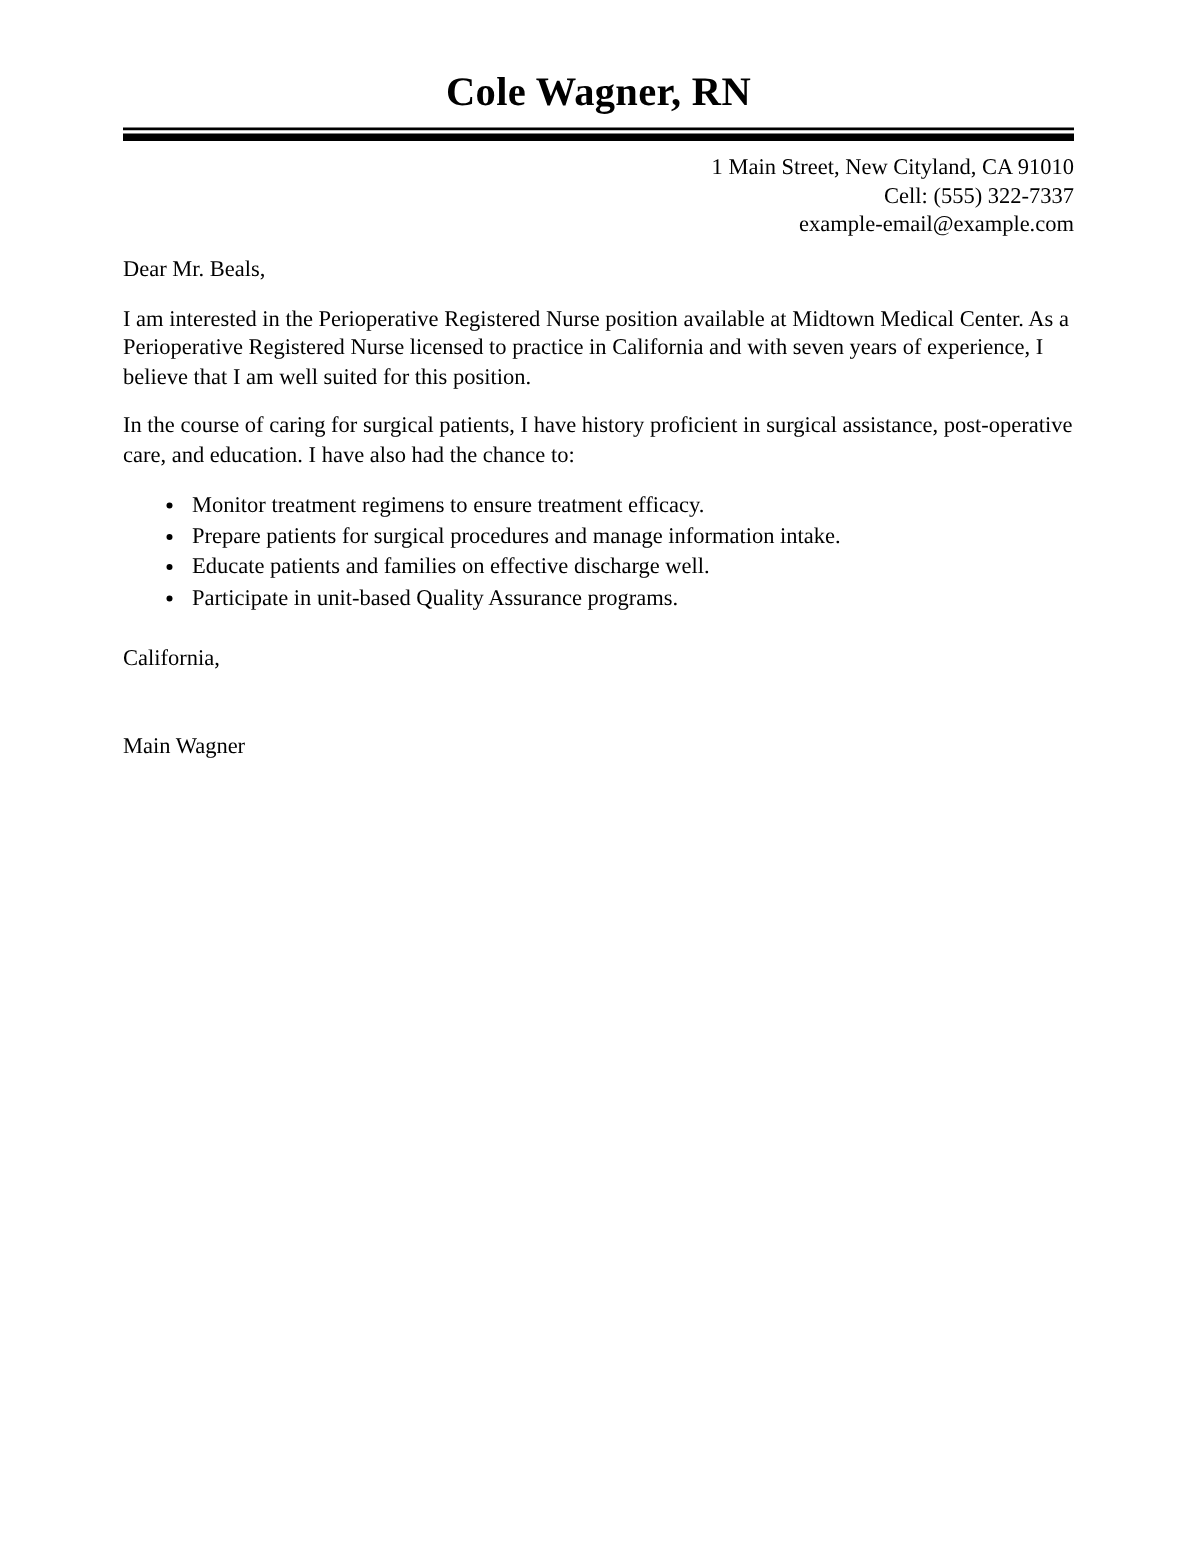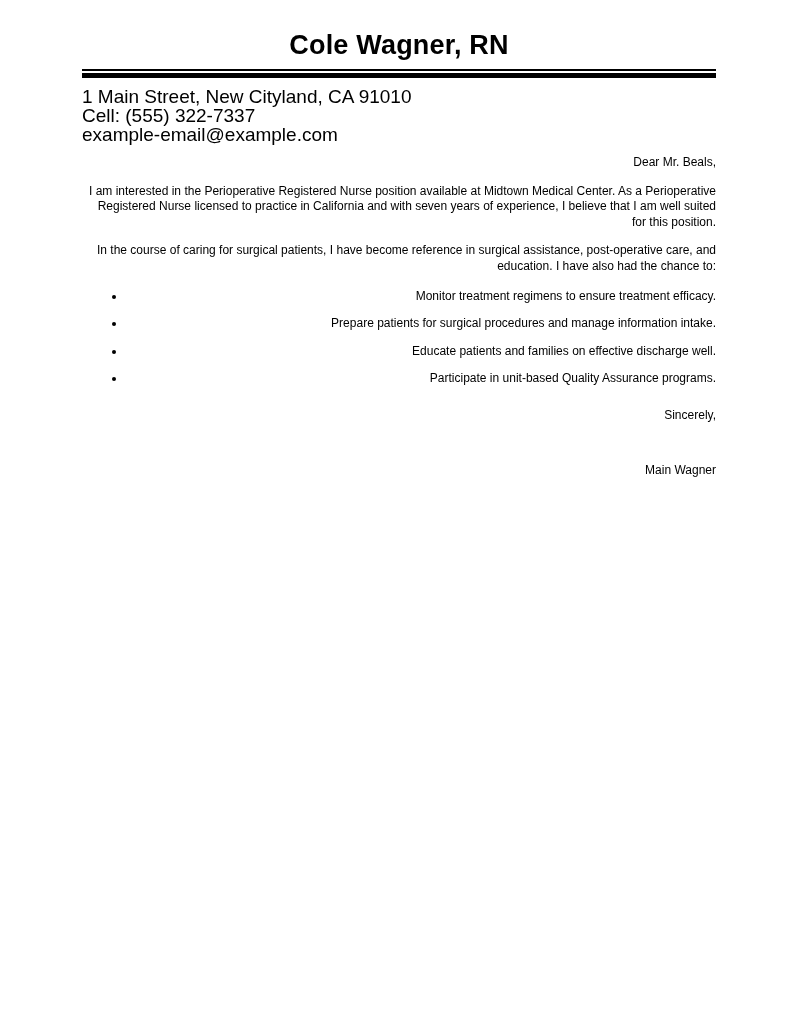--- a/index.html
+++ b/index.html
@@ -11,23 +11,24 @@
     width: 800px;
     height: 1035px;
     font-family: "Liberation Sans", "DejaVu Sans", sans-serif;
     color: #000000;
     -webkit-font-smoothing: antialiased;
   }
   .page {
     box-sizing: border-box;
     width: 796px;
     height: 1035px;
-    padding: 28px 80px 40px 82px;
+    padding: 44px 80px 40px 82px;
     background: #ffffff;
     overflow: hidden;
+    font-family: Liberation Serif, serif;
   }
   
   .doc-title {
     margin: 0;
     font-size: 27px;
     line-height: 34px;
     font-weight: bold;
     text-align: center;
     letter-spacing: 0.2px;
   }
@@ -41,44 +42,43 @@
   .header-rule .rule-gap {
     height: 2px;
     background: #ffffff;
   }
   .header-rule .rule-thick {
     height: 5px;
     background: #000000;
   }
   .contact-block {
     margin-top: 9px;
-    text-align: left;
-    font-size: 19px;
+    text-align: right;
+    font-size: 15px;
     line-height: 19px;
   }
   .contact-block div {
     margin: 0;
   }
   
   .letter-body {
     margin-top: 11px;
-    font-size: 12px;
+    font-size: 15px;
     line-height: 1.3;
-    text-align: right;
   }
   .letter-body p {
     margin: 0 0 13px 0;
   }
   .letter-body ul {
     margin: 14px 0 21px 0;
     padding-left: 44px;
     list-style-type: disc;
   }
   .letter-body li {
-    margin: 12px 0 1px 0;
+    margin: 1px 0 1px 0;
     padding-left: 2px;
   }
   .closing-line {
     margin-bottom: 0 !important;
   }
   .signature-space {
     height: 39px;
   }
   .signature-name {
     margin: 0;
@@ -102,32 +102,32 @@
     <div>Cell: (555) 322-7337</div>
     <div>example-email@example.com</div>
   </div>
 
   <div class="letter-body">
 
     <p>Dear Mr. Beals,</p>
 
     <p>I am interested in the Perioperative Registered Nurse position available at Midtown Medical Center. As a Perioperative Registered Nurse licensed to practice in California and with seven years of experience, I believe that I am well suited for this position.</p>
 
-    <p>In the course of caring for surgical patients, I have become reference in surgical assistance, post-operative care, and education. I have also had the chance to:</p>
+    <p>In the course of caring for surgical patients, I have history proficient in surgical assistance, post-operative care, and education. I have also had the chance to:</p>
 
     <ul>
       <li>Monitor treatment regimens to ensure treatment efficacy.</li>
       <li>Prepare patients for surgical procedures and manage information intake.</li>
       <li>Educate patients and families on effective discharge well.</li>
       <li>Participate in unit-based Quality Assurance programs.</li>
     </ul>
 
 
 
-    <p class="closing-line">Sincerely,</p>
+    <p class="closing-line">California,</p>
 
     <div class="signature-space"></div>
 
     <p class="signature-name">Main Wagner</p>
 
   </div>
 
 </div>
 
 </body></html>

